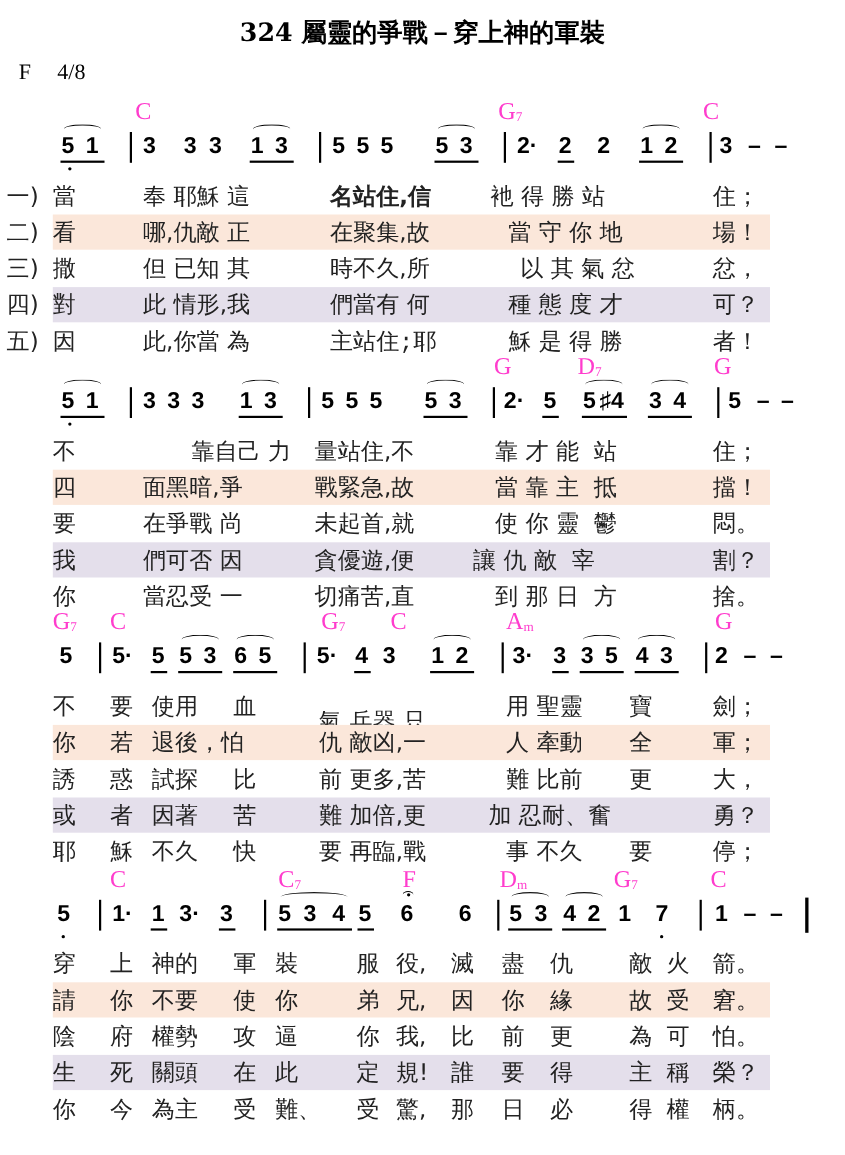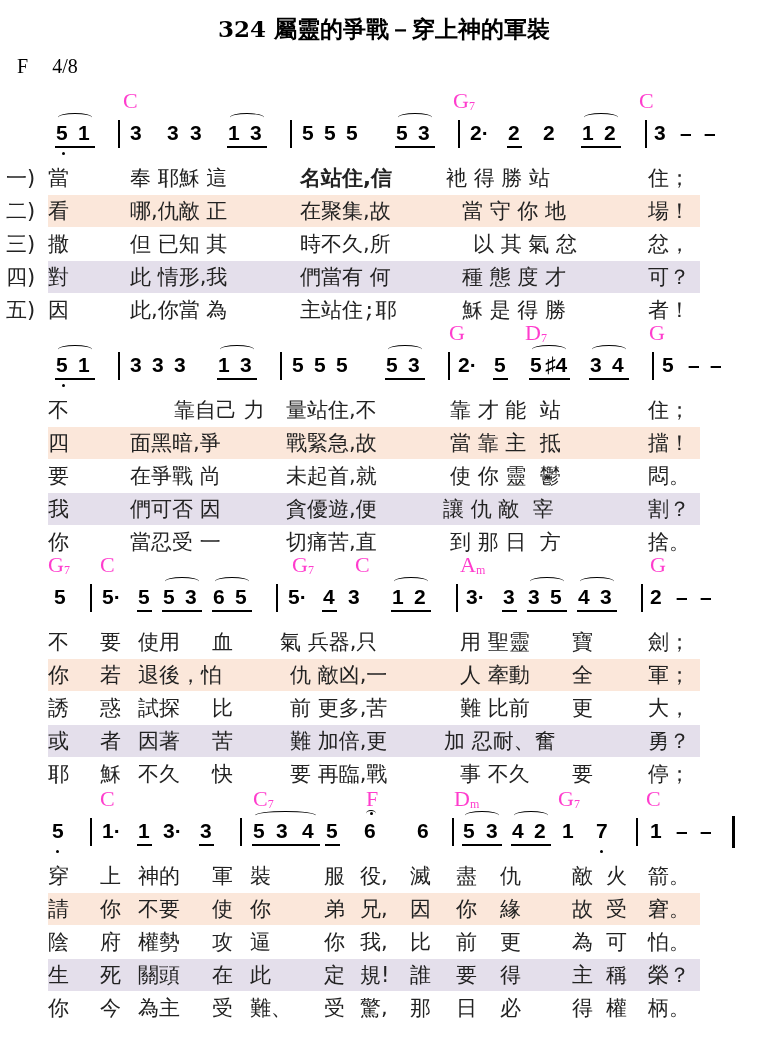--- a/index.html
+++ b/index.html
@@ -160,21 +160,21 @@
         <span class="lyric" style="left: 48px;">要</span>
         <span class="lyric" style="left: 130px;">在爭戰 尚</span>
         <span class="lyric" style="left: 286px;">未起首,就</span>
         <span class="lyric" style="left: 450px;">使 你 靈  鬱</span>
         <span class="lyric" style="left: 648px;">悶。</span>
       </div>
       <div class="lyric-row lav" style="top: 173px; left: 48px; width: 652px;">
         <span class="lyric" style="left: 0px;">我</span>
         <span class="lyric" style="left: 82px;">們可否 因</span>
         <span class="lyric" style="left: 238px;">貪優遊,便</span>
-        <span class="lyric" style="left: 395px;">讓 仇 敵  宰</span>
+        <span class="lyric" style="left: 382px;">讓 仇 敵  宰</span>
         <span class="lyric" style="left: 600px;">割？</span>
       </div>
       <div class="lyric-row" style="top: 206px;">
         <span class="lyric" style="left: 48px;">你</span>
         <span class="lyric" style="left: 130px;">當忍受 一</span>
         <span class="lyric" style="left: 286px;">切痛苦,直</span>
         <span class="lyric" style="left: 450px;">到 那 日  方</span>
         <span class="lyric" style="left: 648px;">捨。</span>
       </div>
       <div class="ul1" style="left: 55px; width: 40px; top: 58px;"></div>
@@ -220,21 +220,21 @@
       <div class="note" style="left: 600px; top: 33px;">3</div>
       <div class="bar" style="left: 641px; top: 32px;"></div>
       <div class="note" style="left: 650px; top: 33px;">2</div>
       <div class="note" style="left: 676px; top: 33px;">–</div>
       <div class="note" style="left: 700px; top: 33px;">–</div>
       <div class="lyric-row" style="top: 74px;">
         <span class="lyric" style="left: 48px;">不</span>
         <span class="lyric" style="left: 100px;">要</span>
         <span class="lyric" style="left: 138px;">使用</span>
         <span class="lyric" style="left: 212px;">血</span>
-        <span class="lyric" style="left: 280px;">氣 兵器,只</span>
+        <span class="lyric" style="left: 290px; margin-top: 14px;">氣 兵器,只</span>
         <span class="lyric" style="left: 460px;">用 聖靈</span>
         <span class="lyric" style="left: 572px;">寶</span>
         <span class="lyric" style="left: 648px;">劍；</span>
       </div>
       <div class="lyric-row peach" style="top: 107px; left: 48px; width: 652px;">
         <span class="lyric" style="left: 0px;">你</span>
         <span class="lyric" style="left: 52px;">若</span>
         <span class="lyric" style="left: 90px;">退後，怕</span>
         <span class="lyric" style="left: 164px;"></span>
         <span class="lyric" style="left: 242px;">仇 敵凶,一</span>

